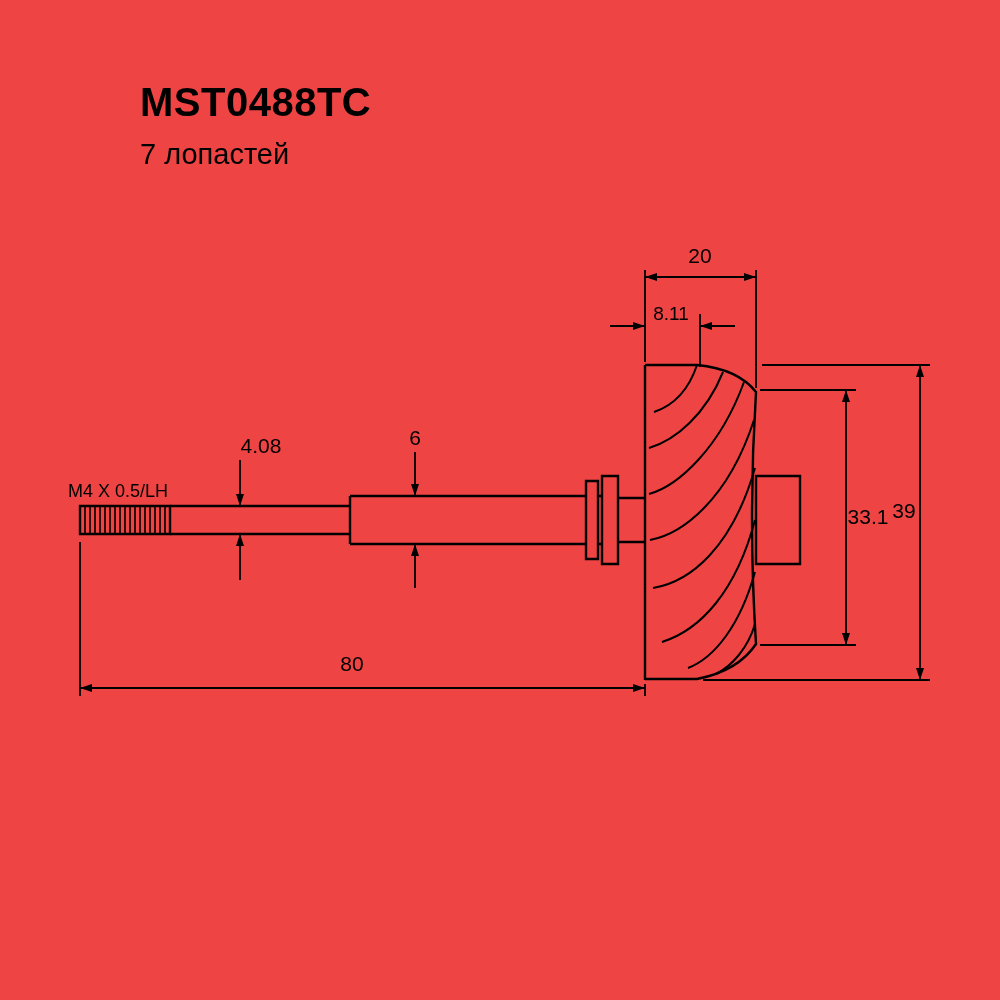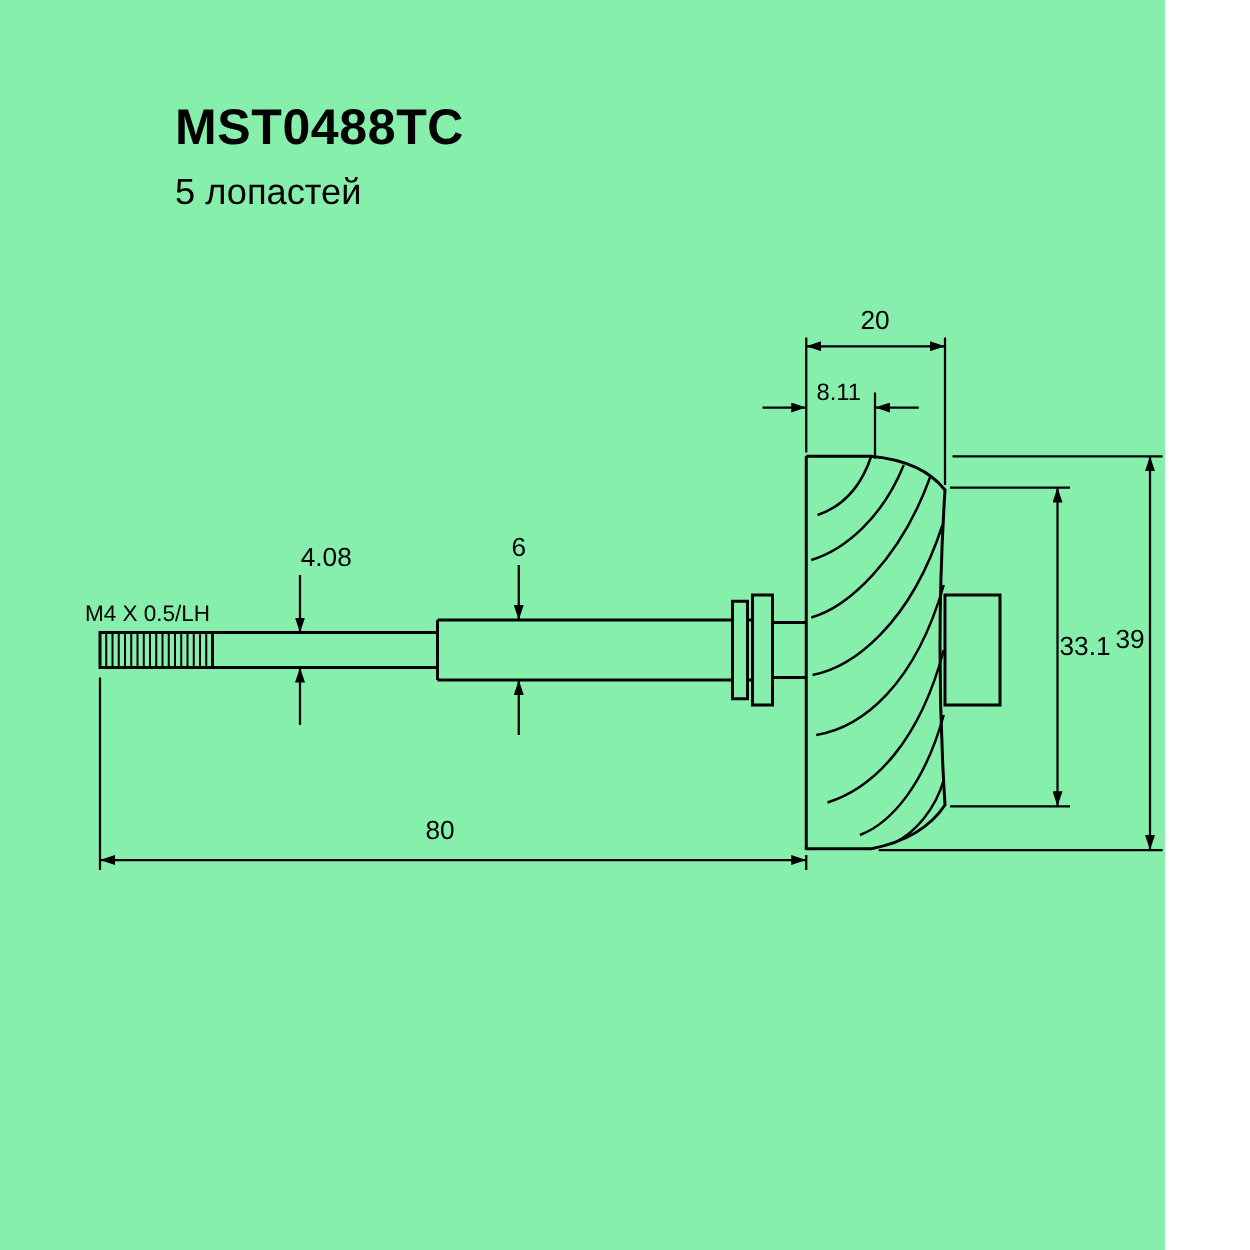--- a/index.html
+++ b/index.html
@@ -2,26 +2,25 @@
 <html><head>
 <meta charset="utf-8">
 <style>
   html, body {
     margin: 0;
     padding: 0;
     background: #ffffff;
   }
   .canvas {
     position: relative;
-    width: 908px;
+    width: 1000px;
     height: 1000px;
-    background: #86efac;
+    background: #ef4444;
     font-family: "Liberation Sans", sans-serif;
     overflow: hidden;
-    padding-left: 24px;
   }
   .title {
     position: absolute;
     left: 140px;
     top: 80px;
     font-size: 40px;
     font-weight: 700;
     color: #000000;
     letter-spacing: 0.5px;
   }
@@ -73,21 +72,21 @@
     font-size: 18px;
     fill: #000000;
   }
 </style>
 </head>
 <body>
 
 <div class="canvas">
 
   <div class="title">MST0488TC</div>
-  <div class="subtitle">5 лопастей</div>
+  <div class="subtitle">7 лопастей</div>
 
   <svg class="drawing" width="1000" height="1000" viewBox="0 0 1000 1000" xmlns="http://www.w3.org/2000/svg">
 
     <defs>
       <marker id="arr" viewBox="0 0 12 8" markerWidth="12" markerHeight="8" refX="12" refY="4" orient="auto-start-reverse" markerUnits="userSpaceOnUse">
         <path d="M0 0 L12 4 L0 8 Z" fill="#000000"></path>
       </marker>
     </defs>
 
     <g>

